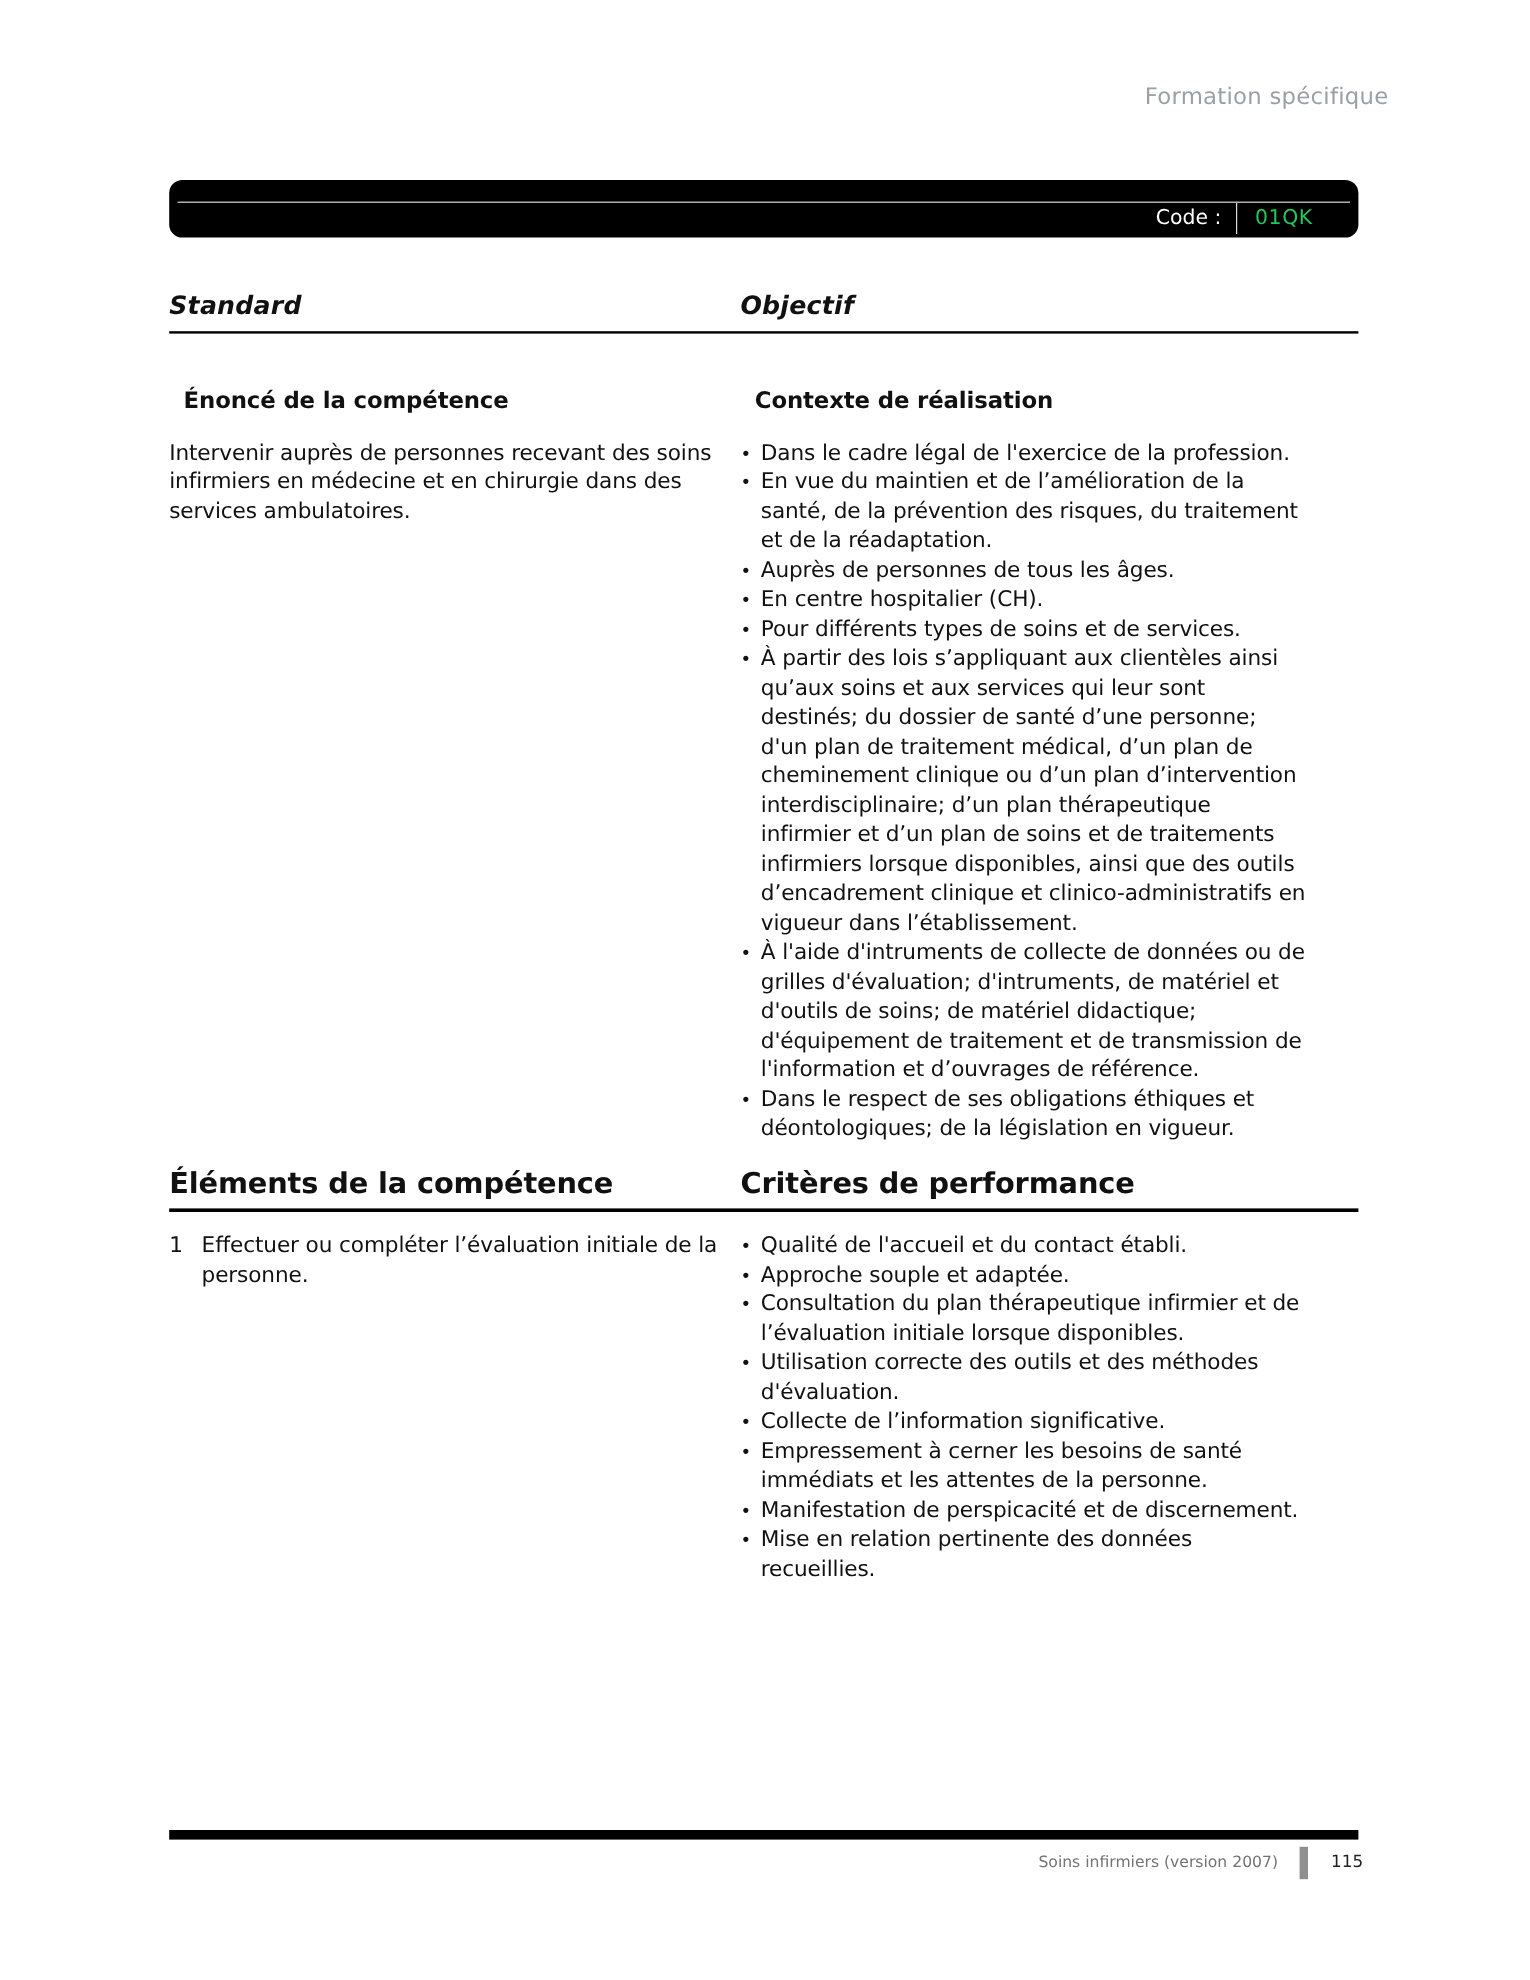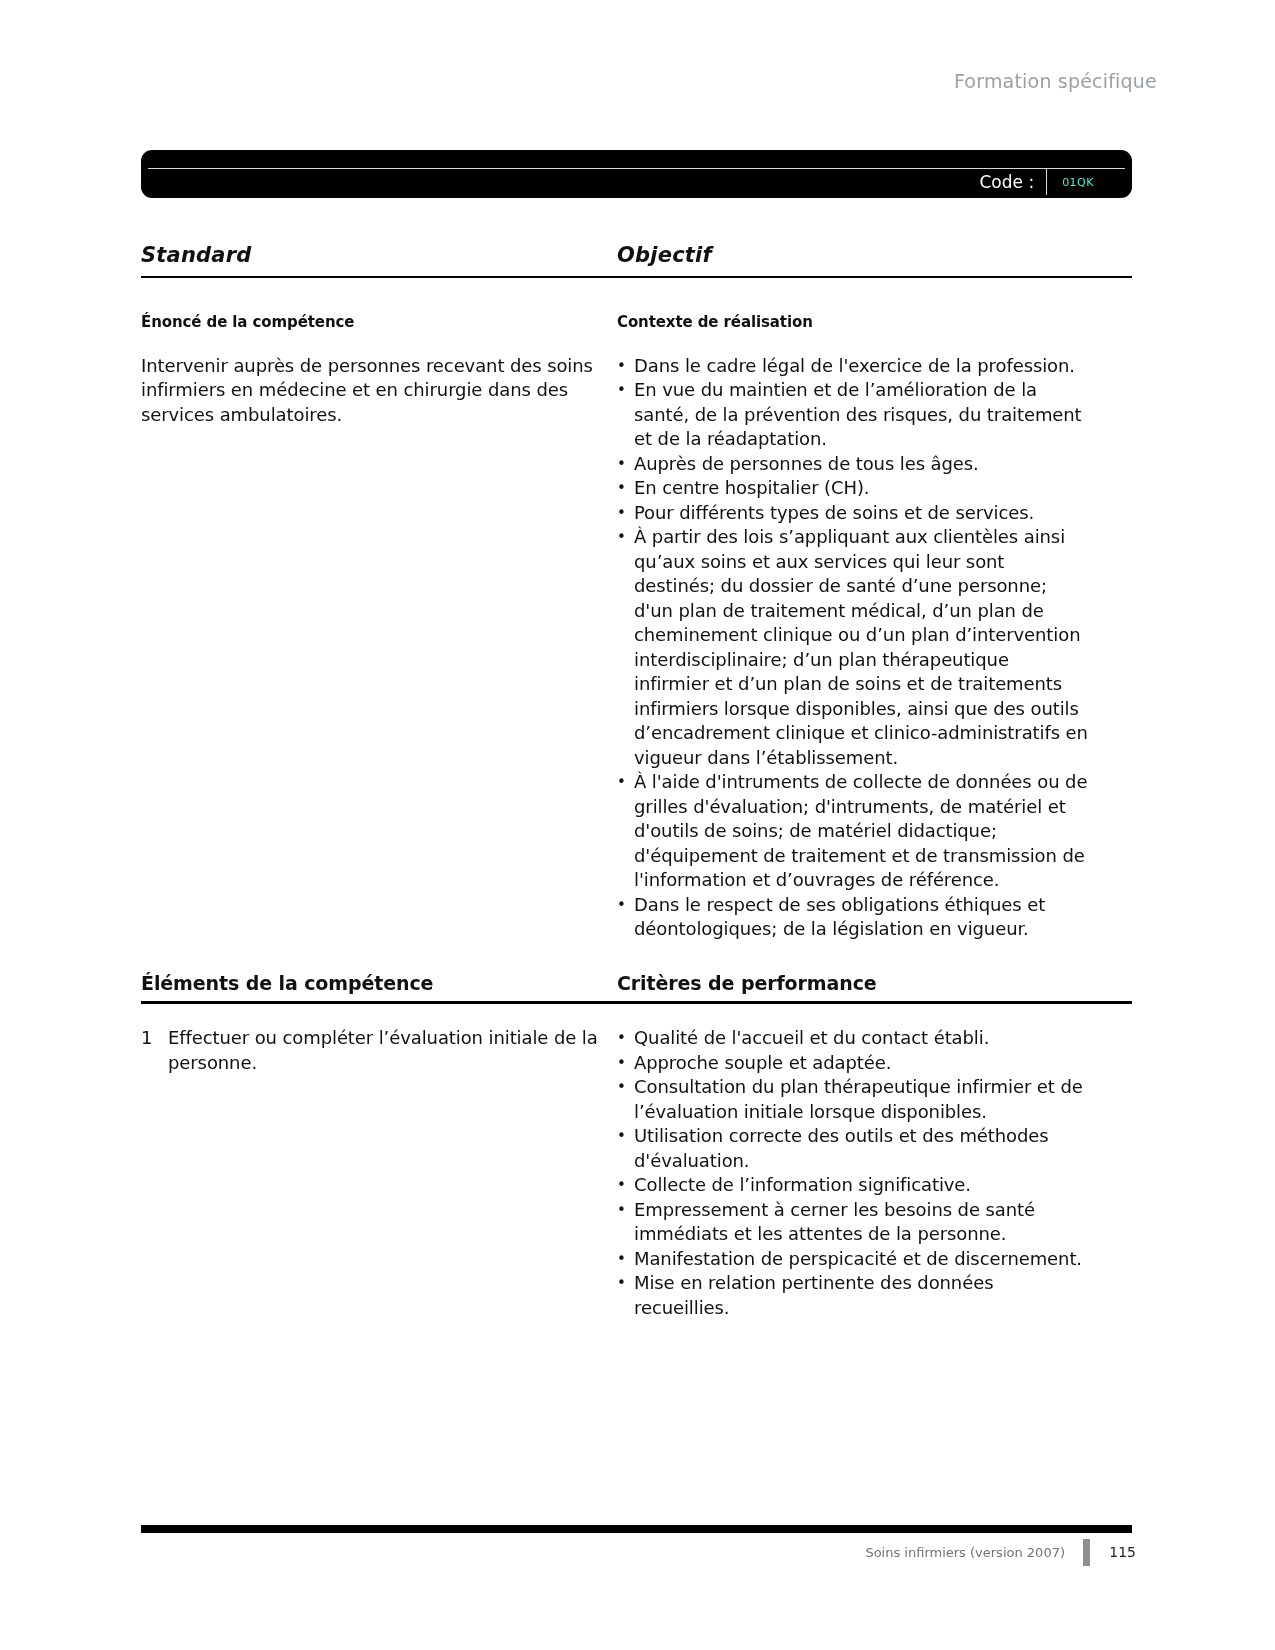--- a/index.html
+++ b/index.html
@@ -29,53 +29,53 @@
   .banner-rule {
     position: absolute; top: 18px; left: 7px; right: 7px; height: 1px;
     background: #d9d9d9;
   }
   .banner-row {
     position: absolute; top: 18px; right: 0; height: 28px;
     display: flex; align-items: center;
   }
   .code-label { color: #ffffff; font-size: 17px; padding-right: 12px; }
   .banner-divider { width: 1px; height: 26px; background: #d9d9d9; }
-  .code-value { color: #5eead4; font-size: 11px; letter-spacing: 0.5px; padding: 0 38px 0 15px; }
+  .code-value { color: #22c55e; font-size: 17px; letter-spacing: 0.5px; padding: 0 38px 0 15px; }
 
   
   .titles-row {
     position: absolute; top: 243px; left: 0; width: 991px;
     display: grid; grid-template-columns: 476px 1fr;
     border-bottom: 2px solid #000;
     padding-bottom: 9px;
   }
   .col-title { font-size: 21px; font-weight: bold; font-style: italic; letter-spacing: 0.2px; }
 
   
   .section {
     position: absolute; left: 0; width: 991px;
     display: grid; grid-template-columns: 449px 1fr; column-gap: 27px;
     font-size: 18px; line-height: 24.5px; letter-spacing: -0.1px;
   }
   .section-1 { top: 310px; }
-  .section h3 { margin: 0; font-size: 15px; font-weight: bold; letter-spacing: -0.1px; }
+  .section h3 { margin: 12px; font-size: 19px; font-weight: bold; letter-spacing: -0.1px; }
   .section p { margin: 19px -20px 0 0; }
 
   .bullets { list-style: none; margin: 19px 0 0 0; padding: 0; max-width: 472px; }
   .bullets li { position: relative; padding-left: 17px; }
   .bullet-dot { position: absolute; left: 0; top: 0; font-size: 15px; }
 
   
   .titles-row2 {
     position: absolute; top: 972px; left: 0; width: 991px;
     display: grid; grid-template-columns: 476px 1fr;
     border-bottom: 3px solid #000;
     padding-bottom: 7px;
   }
-  .col-heading { font-size: 19px; font-weight: bold; letter-spacing: -0.1px; }
+  .col-heading { font-size: 24px; font-weight: bold; letter-spacing: -0.1px; }
 
   .section-2 { top: 1026px; }
   .section-2 .bullets { margin-top: 0; }
   .items { margin: 0; padding: 0; list-style: none; }
   .items li { display: flex; }
   .item-number { flex: none; width: 27px; }
   .item-text { flex: 1; margin-right: -20px; }
 
   
   .footer-bar {

